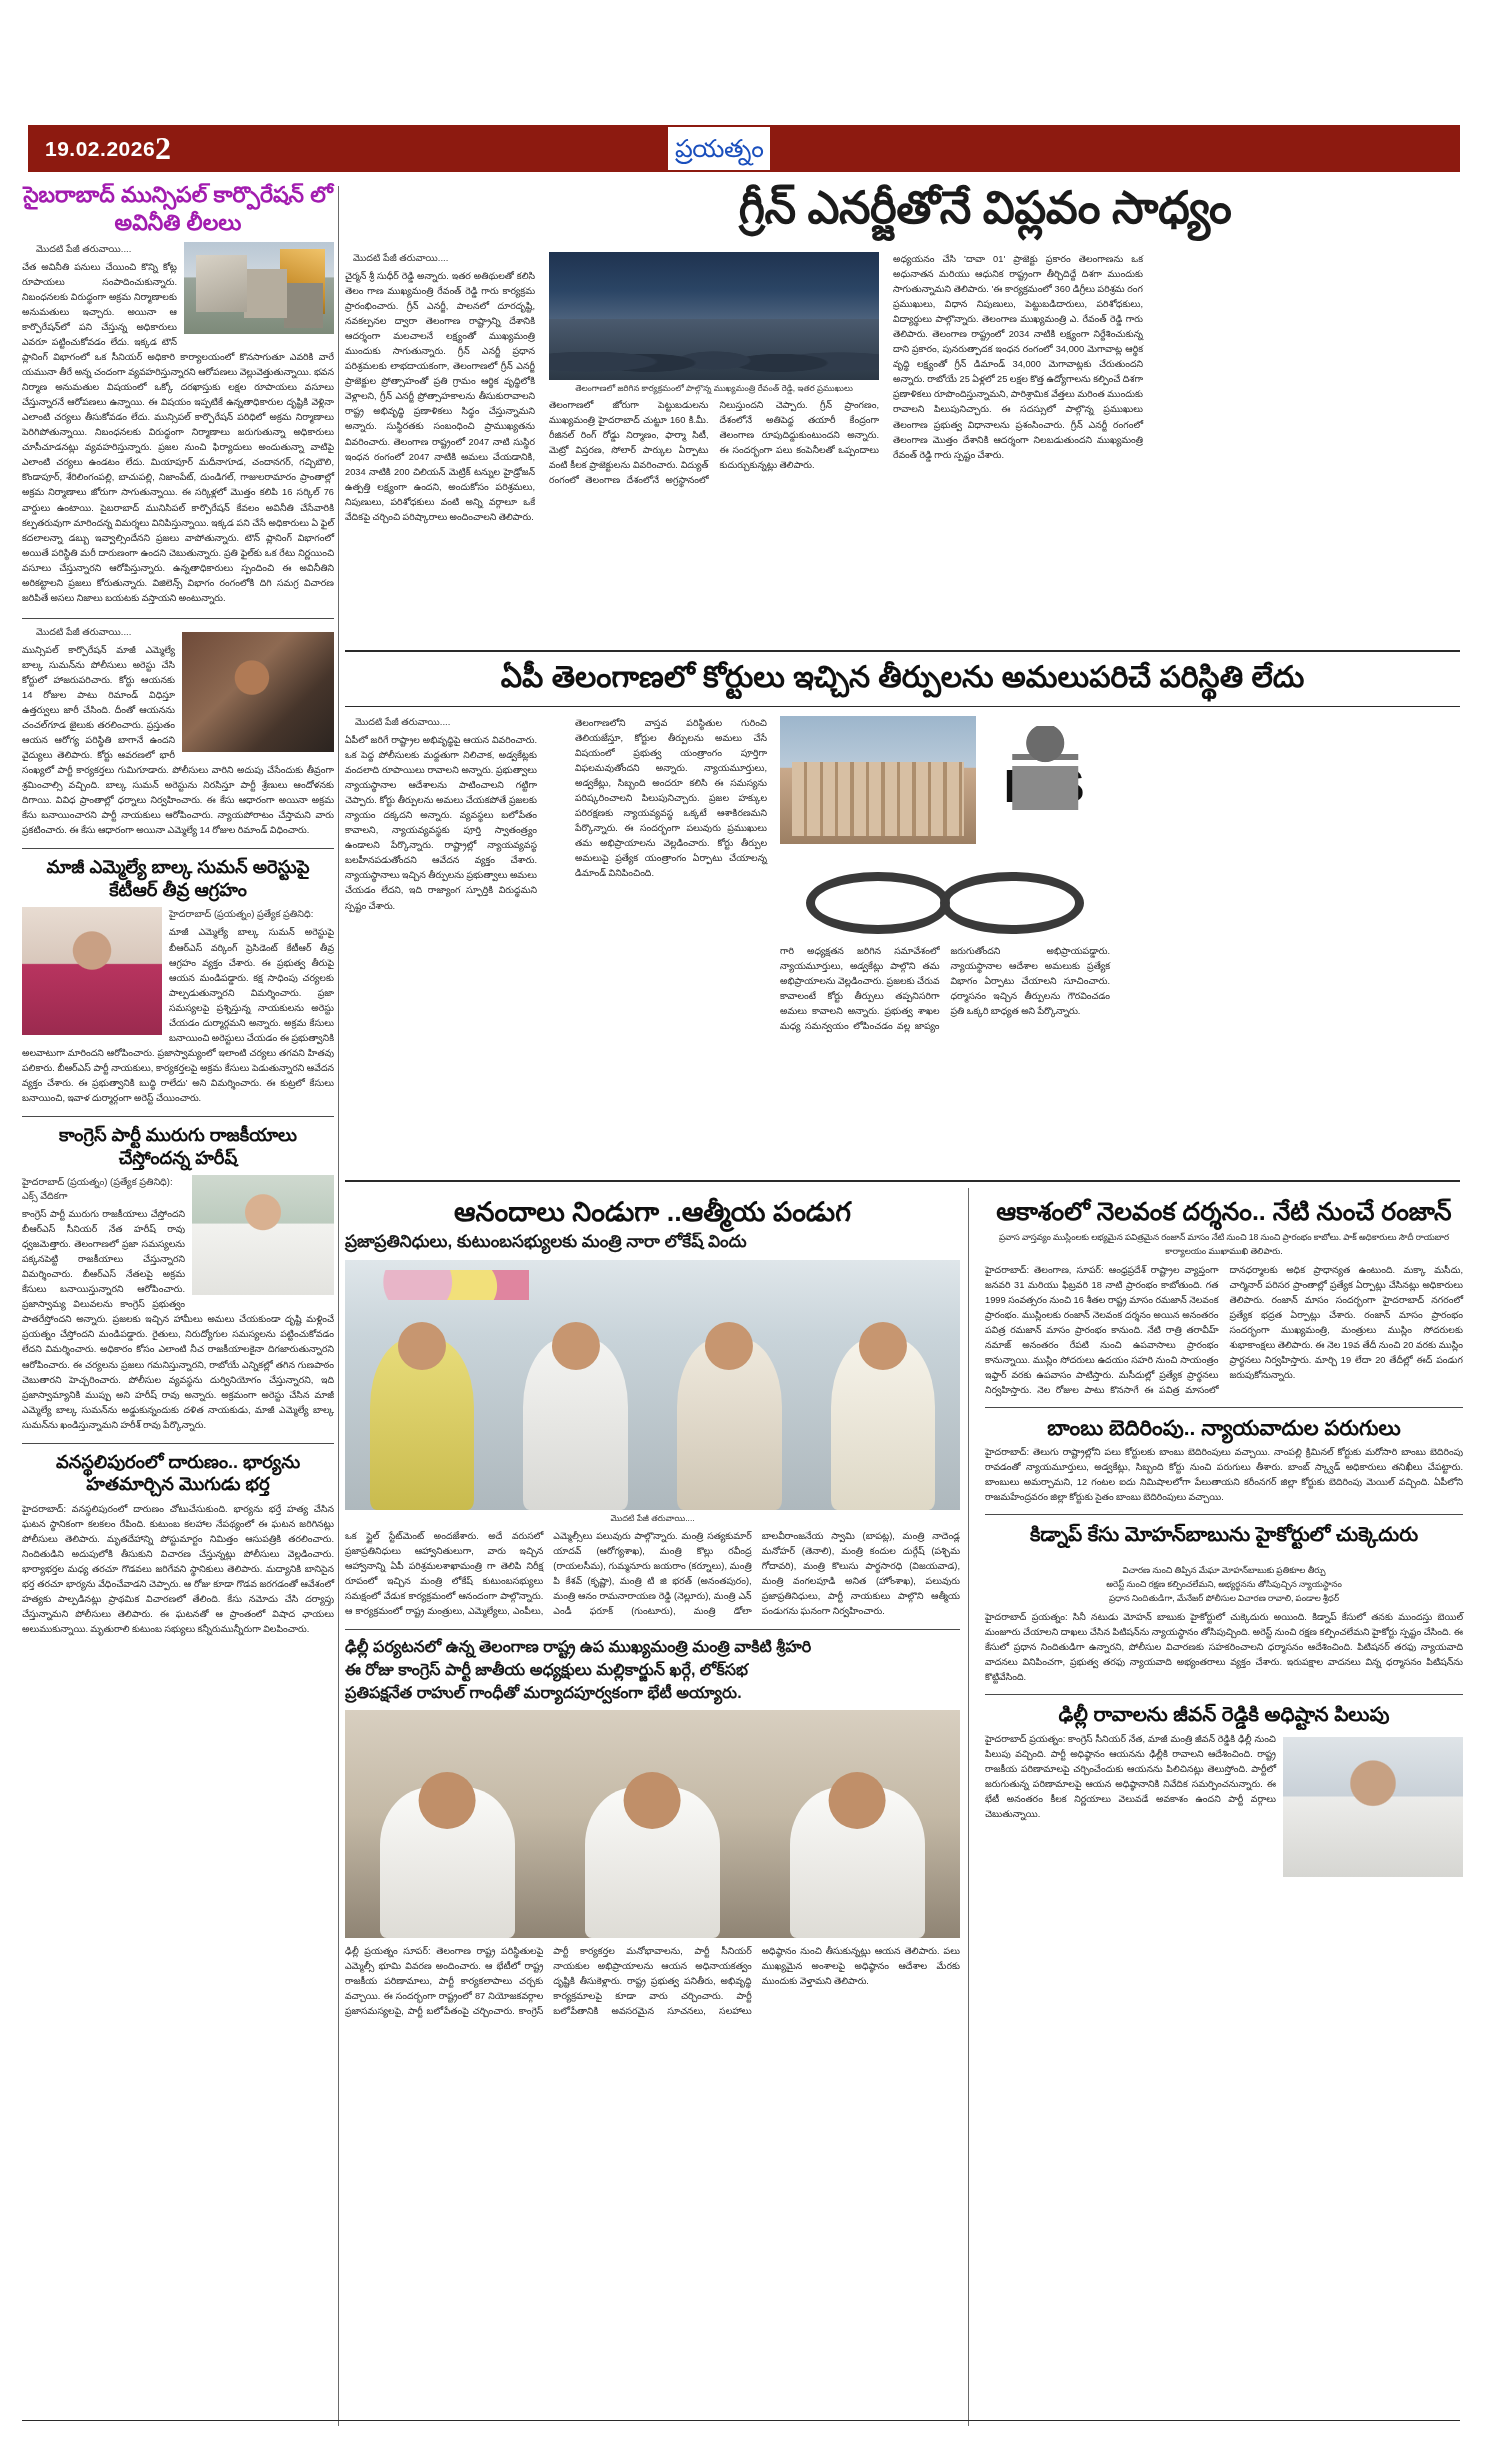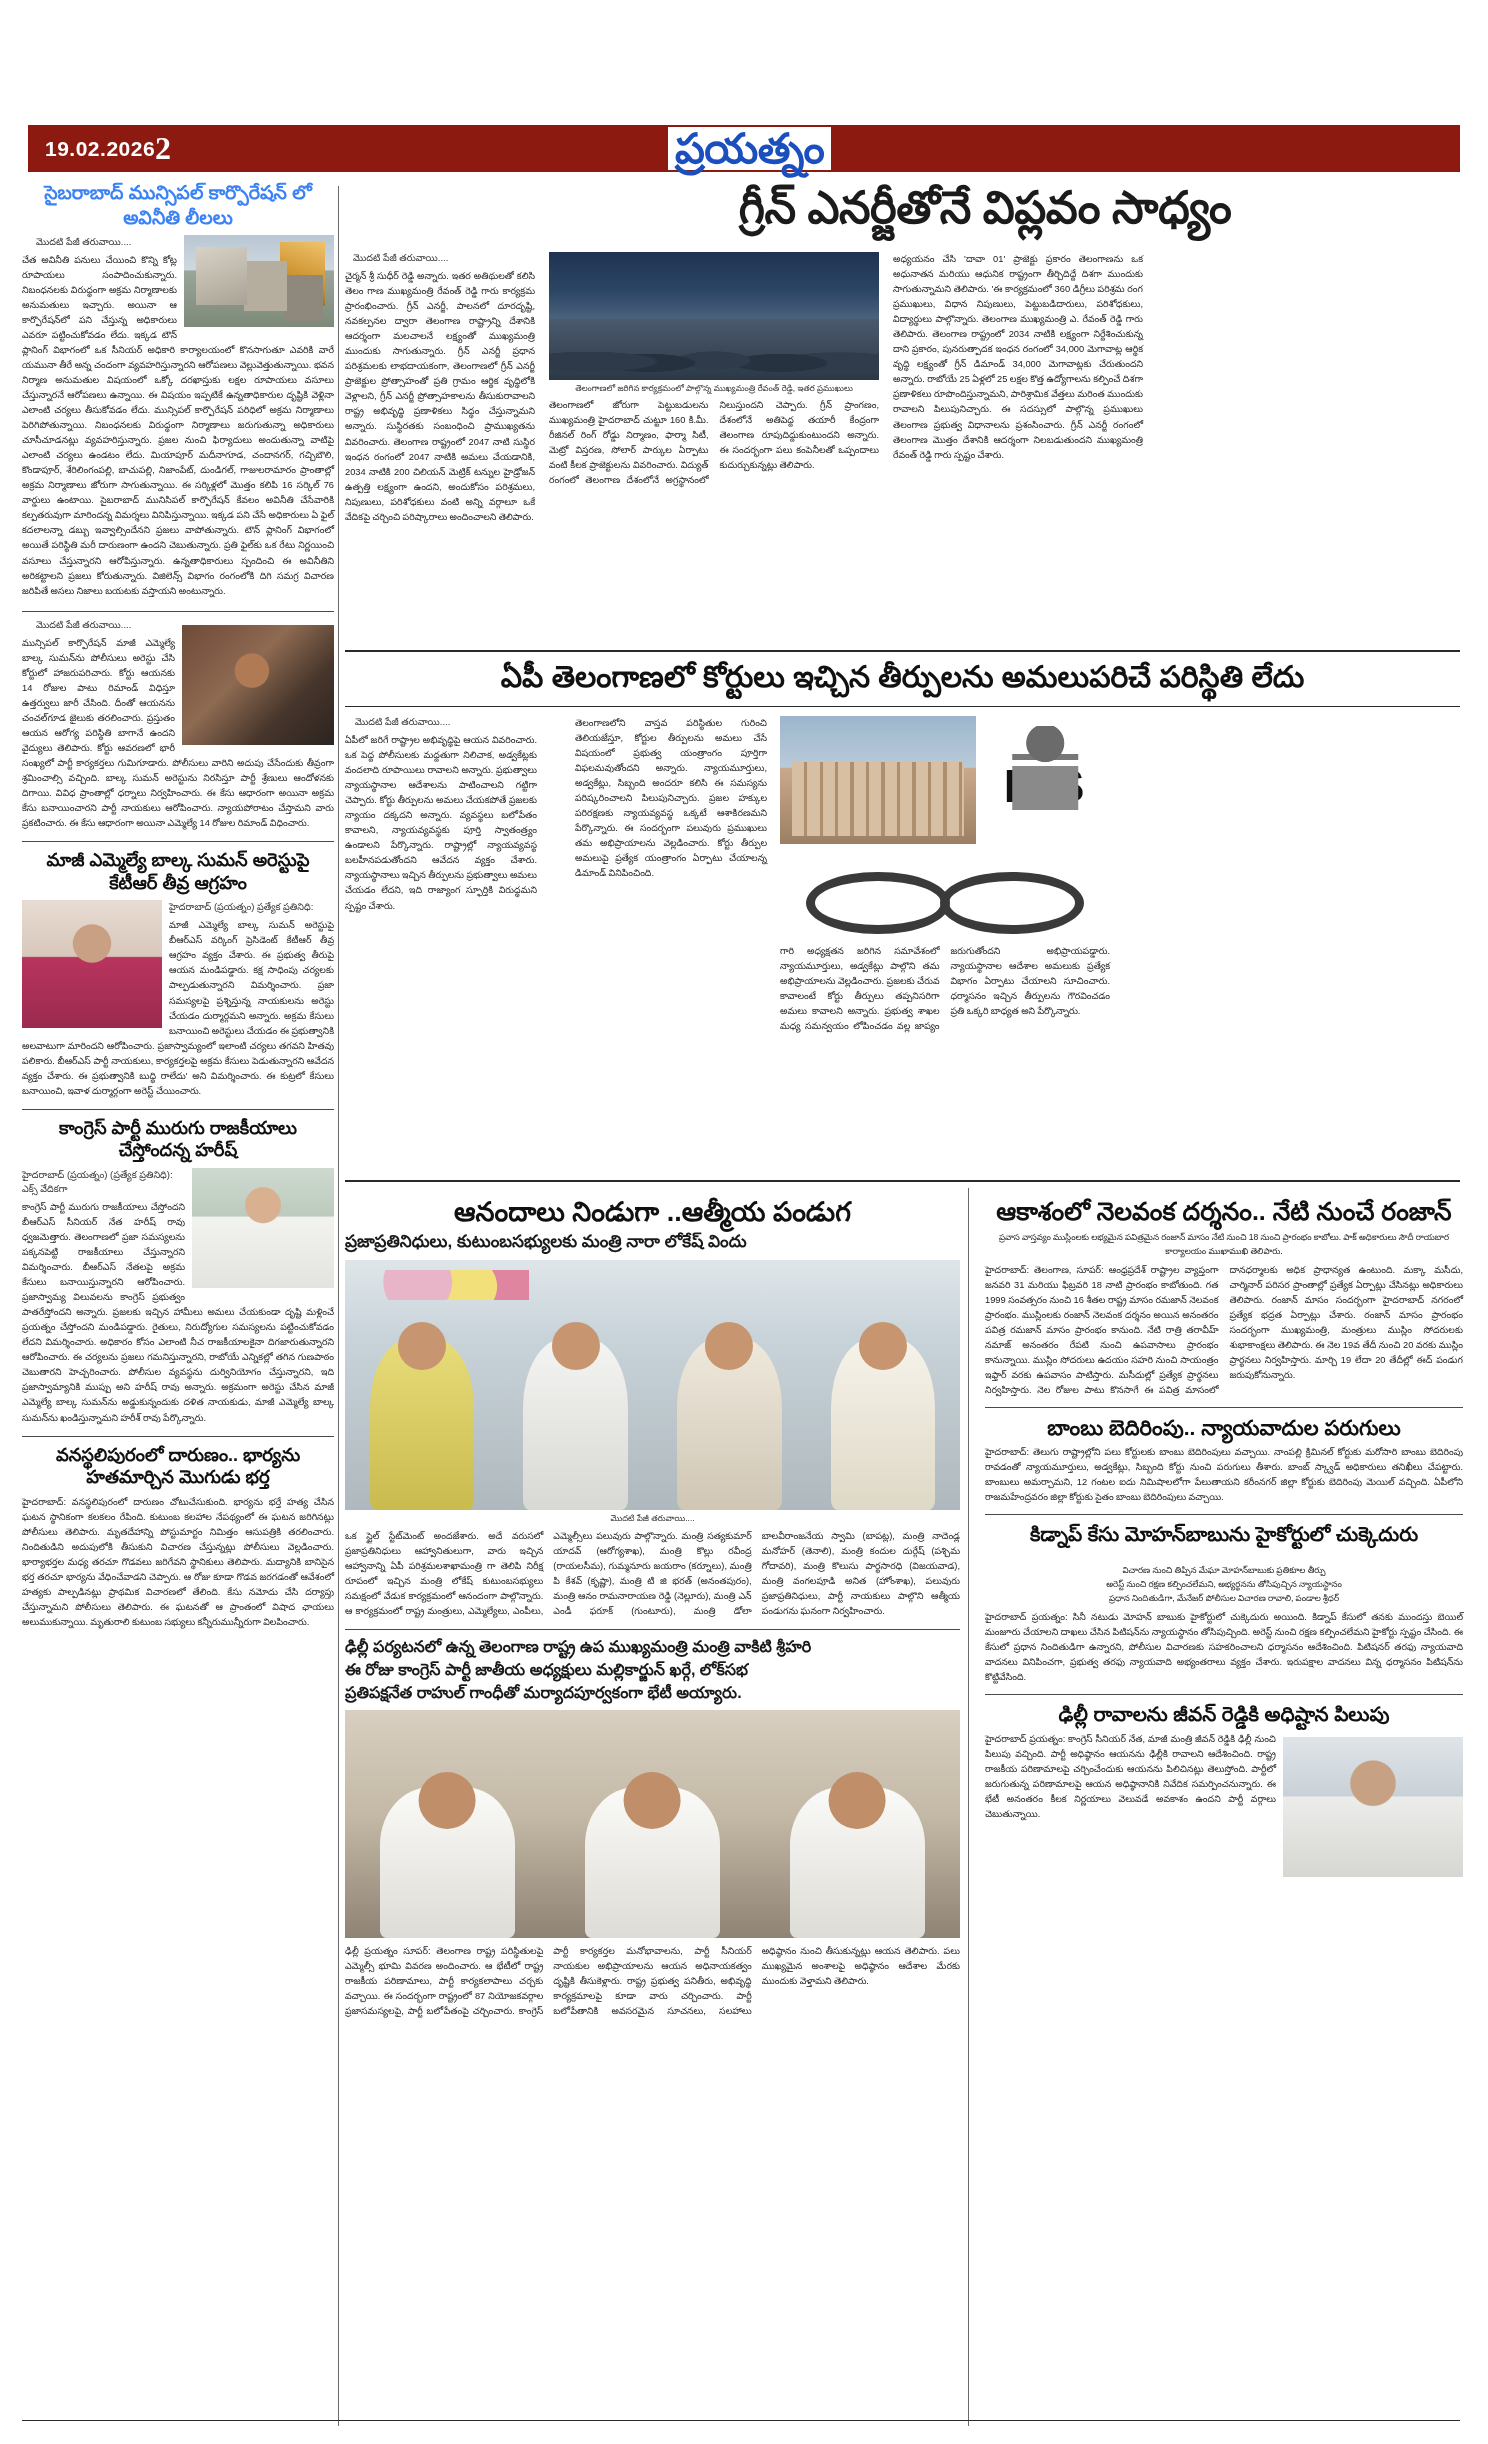--- a/index.html
+++ b/index.html
@@ -49,22 +49,22 @@
     top: 2px;
     height: 43px;
     background: #ffffff;
     padding: 0 7px;
     display: flex;
     align-items: center;
     justify-content: center;
   }
   .masthead-logo span {
     color: #1a4fbd;
-    font-size: 42px;
-    font-weight: bold;
+    font-size: 25px;
+    font-weight: normal;
     font-family: "Liberation Sans", sans-serif;
     letter-spacing: -0.5px;
     line-height: 1;
   }
   .masthead-pageno {
     color: #ffffff;
     font-size: 32px;
     font-weight: bold;
     padding-right: 22px;
     font-family: "Liberation Serif", serif;
@@ -135,24 +135,24 @@
   }
   .hl-sub {
     font-size: 17px;
     font-weight: bold;
     text-align: left;
     color: #1a1a1a;
     line-height: 1.25;
     margin-top: 3px;
   }
   .hl-left {
-    font-size: 19px;
-    font-weight: bold;
-    text-align: center;
-    color: #3b82f6;
+    font-size: 22px;
+    font-weight: bold;
+    text-align: center;
+    color: #a21caf;
     line-height: 1.2;
   }
   .hl-left-sm {
     font-size: 18px;
     font-weight: bold;
     text-align: center;
     color: #111;
     line-height: 1.25;
   }
 

